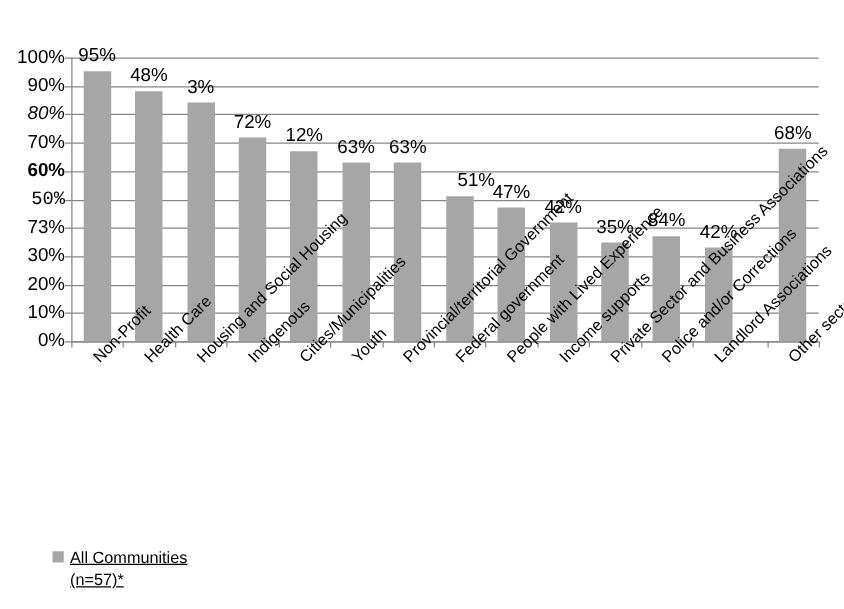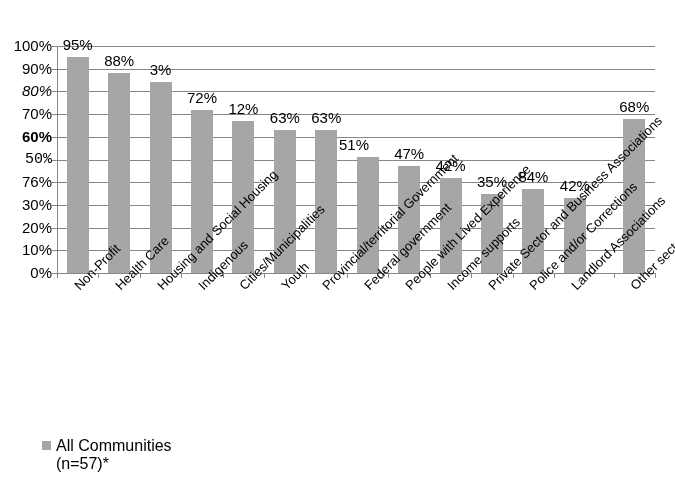--- a/index.html
+++ b/index.html
@@ -87,37 +87,38 @@
     align-items:flex-start;
     gap:5px;
   }
   .legend-swatch{
     width:9px;height:9px;
     background:#a6a6a6;
     margin-top:4px;
     flex:0 0 auto;
   }
   .legend-text{
-    font-size:16px;
+    font-size:13px;
     line-height:18px;
     color:#000;
     white-space:pre-line;
+    text-decoration:underline;
   }
 </style>
 </head>
 <body>
 
 <div id="chart-root">
 
   <div id="y-axis-labels">
       <div class="ylabel" style="top: 265px;">0%</div>
       <div class="ylabel" style="top: 242.3px;">10%</div>
       <div class="ylabel" style="top: 219.6px;">20%</div>
       <div class="ylabel" style="top: 196.9px;">30%</div>
-      <div class="ylabel" style="top: 174.2px;">76%</div>
+      <div class="ylabel" style="top: 174.2px;">73%</div>
       <div class="ylabel" style="top: 151.5px; font-family: Liberation Mono, monospace;">50%</div>
       <div class="ylabel" style="top: 128.8px; font-weight: bold;">60%</div>
       <div class="ylabel" style="top: 106.1px;">70%</div>
       <div class="ylabel" style="top: 83.4px; font-style: italic;">80%</div>
       <div class="ylabel" style="top: 60.7px;">90%</div>
       <div class="ylabel" style="top: 38px;">100%</div>
     </div>
 
   <div class="plot" id="plot-area">
       <div class="gridline" style="top: 227px;"></div>
@@ -133,33 +134,33 @@
       <div class="gridline" style="top: 0px;"></div>
     </div>
 
   <div class="axis-y"></div>
   <div class="axis-x"></div>
 
   <div id="bars-layer">
       <div class="bar" title="Non-Profit: 95%" style="left: 66.7143px; top: 57.35px; width: 22px; height: 215.65px;"></div>
       <div class="bar-value" style="left: 47.7143px; top: 37.35px; width: 60px;">95%</div>
       <div class="bar" title="Health Care: 88%" style="left: 108.143px; top: 73.24px; width: 22px; height: 199.76px;"></div>
-      <div class="bar-value" style="left: 89.1429px; top: 53.24px; width: 60px;">88%</div>
+      <div class="bar-value" style="left: 89.1429px; top: 53.24px; width: 60px;">48%</div>
       <div class="bar" title="Housing and Social Housing: 84%" style="left: 149.571px; top: 82.32px; width: 22px; height: 190.68px;"></div>
       <div class="bar-value" style="left: 130.571px; top: 62.32px; width: 60px;">3%</div>
       <div class="bar" title="Indigenous: 72%" style="left: 191px; top: 109.56px; width: 22px; height: 163.44px;"></div>
       <div class="bar-value" style="left: 172px; top: 89.56px; width: 60px;">72%</div>
       <div class="bar" title="Cities/Municipalities: 67%" style="left: 232.429px; top: 120.91px; width: 22px; height: 152.09px;"></div>
       <div class="bar-value" style="left: 213.429px; top: 100.91px; width: 60px;">12%</div>
       <div class="bar" title="Youth: 63%" style="left: 273.857px; top: 129.99px; width: 22px; height: 143.01px;"></div>
       <div class="bar-value" style="left: 254.857px; top: 109.99px; width: 60px;">63%</div>
       <div class="bar" title="Provincial/territorial Government: 63%" style="left: 315.286px; top: 129.99px; width: 22px; height: 143.01px;"></div>
       <div class="bar-value" style="left: 296.286px; top: 109.99px; width: 60px;">63%</div>
       <div class="bar" title="Federal government: 51%" style="left: 356.714px; top: 157.23px; width: 22px; height: 115.77px;"></div>
-      <div class="bar-value" style="left: 324px; top: 137.23px; width: 60px;">51%</div>
+      <div class="bar-value" style="left: 351px; top: 137.23px; width: 60px;">51%</div>
       <div class="bar" title="People with Lived Experience: 47%" style="left: 398.143px; top: 166.31px; width: 22px; height: 106.69px;"></div>
       <div class="bar-value" style="left: 379.143px; top: 146.31px; width: 60px;">47%</div>
       <div class="bar" title="Income supports: 42%" style="left: 439.571px; top: 177.66px; width: 22px; height: 95.34px;"></div>
       <div class="bar-value" style="left: 420.571px; top: 157.66px; width: 60px;">42%</div>
       <div class="bar" title="Private Sector and Business Associations: 35%" style="left: 481px; top: 193.55px; width: 22px; height: 79.45px;"></div>
       <div class="bar-value" style="left: 462px; top: 173.55px; width: 60px;">35%</div>
       <div class="bar" title="Police and/or Corrections: 37%" style="left: 522.429px; top: 189.01px; width: 22px; height: 83.99px;"></div>
       <div class="bar-value" style="left: 503.429px; top: 169.01px; width: 60px;">84%</div>
       <div class="bar" title="Landlord Associations: 33%" style="left: 563.857px; top: 198.09px; width: 22px; height: 74.91px;"></div>
       <div class="bar-value" style="left: 544.857px; top: 178.09px; width: 60px;">42%</div>

